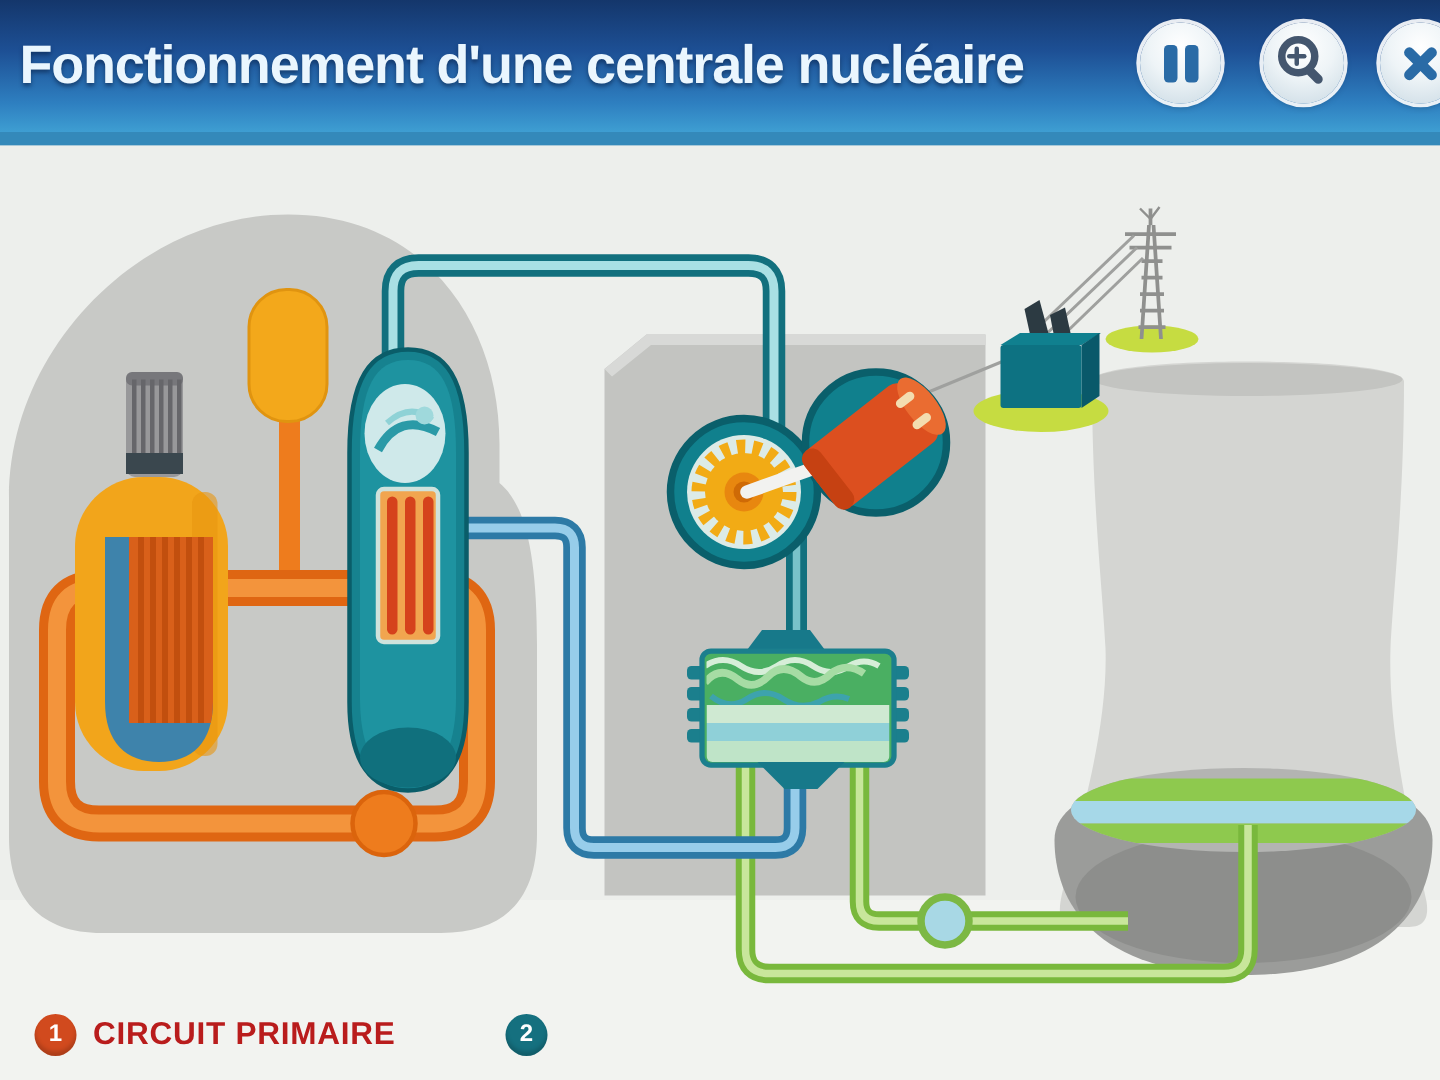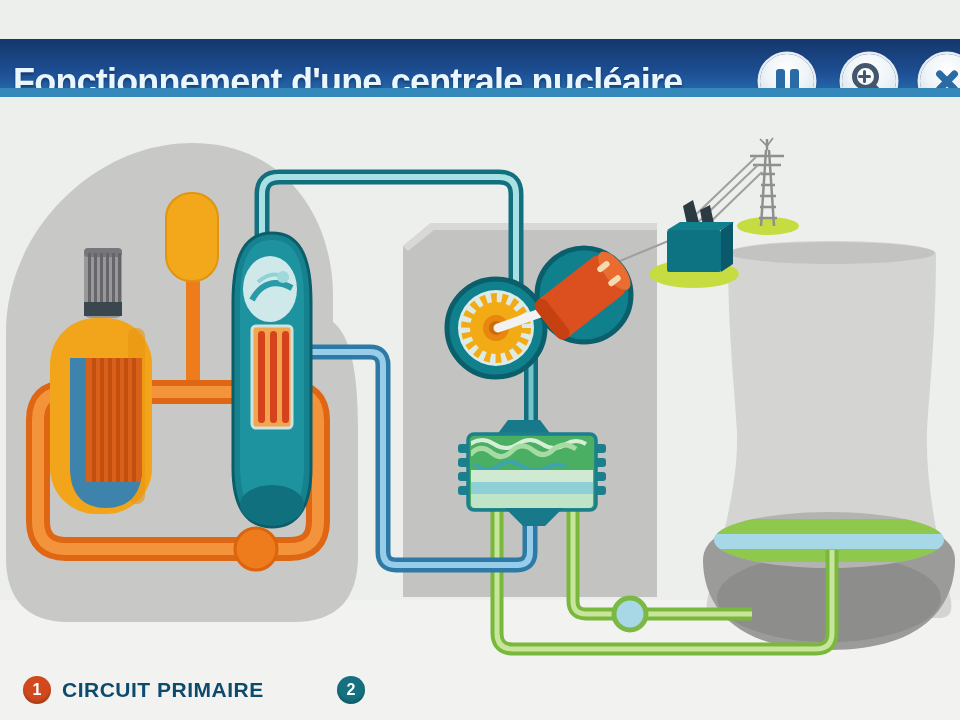--- a/index.html
+++ b/index.html
@@ -1,20 +1,20 @@
 <!DOCTYPE html>
 <html><head>
 <meta charset="utf-8">
 <style>
   html,body{margin:0;padding:0;background:#dddddd;}
   #app{position:relative;width:960px;height:720px;overflow:hidden;background:#edefec;
        font-family:"Liberation Sans","DejaVu Sans",sans-serif;}
   
   #header{position:absolute;left:0;top:0;width:960px;height:88px;
-    background:linear-gradient(180deg,#14366b 0%,#1d4f94 38%,#2e7fc0 78%,#3e9ed2 100%);margin-top:39px;}
+    background:linear-gradient(180deg,#14366b 0%,#1d4f94 38%,#2e7fc0 78%,#3e9ed2 100%);}
   #accent-strip{position:absolute;left:0;top:88px;width:960px;height:9px;background:#3489ba;}
   .title{position:absolute;left:13px;top:22px;font-size:36px;font-weight:bold;
     letter-spacing:-0.8px;color:#eaf6fe;text-shadow:0 2px 3px rgba(8,30,64,.55);white-space:nowrap;}
   .hbtn{position:absolute;top:15px;width:54px;height:54px;border-radius:50%;
     background:radial-gradient(circle at 50% 30%,#ffffff 0%,#eef4f7 45%,#c9d9e3 100%);
     box-shadow:0 0 0 2.5px rgba(255,255,255,.9),0 2px 5px rgba(0,30,60,.4);cursor:pointer;}
   #btn-pause{left:760px;} #btn-zoom{left:842px;} #btn-close{left:920px;}
   .pause-bar{position:absolute;top:15px;width:9px;height:25px;border-radius:3px;background:#2a6ba6;}
   .pb1{left:16px;} .pb2{left:30px;}
   .mag-ring{position:absolute;left:10px;top:9px;width:17px;height:17px;border:5px solid #44566e;border-radius:50%;}
@@ -27,21 +27,21 @@
   
   #scene{position:absolute;left:0;top:97px;width:960px;height:563px;}
   
   #legend{position:absolute;left:0;top:660px;width:960px;height:60px;background:#f2f3f0;}
   .leg-item{position:absolute;top:16px;height:28px;display:flex;align-items:center;}
   #leg-1{left:23px;} #leg-2{left:337px;}
   .badge{width:28px;height:28px;border-radius:50%;color:#ffffff;font-weight:bold;font-size:16px;
     display:flex;align-items:center;justify-content:center;box-shadow:inset 0 -3px 3px rgba(0,0,0,.18);}
   .badge-primary{background:#d14a1e;} .badge-secondary{background:#15707f;}
   .leg-label{margin-left:11px;font-weight:bold;font-size:21px;letter-spacing:0.5px;}
-  .label-primary{color:#0c4a6e;} .label-secondary{color:#2e8095;}
+  .label-primary{color:#b91c1c;} .label-secondary{color:#2e8095;}
 </style>
 </head>
 <body>
 
 <div id="app">
 
   <div id="header">
     <div class="title">Fonctionnement d'une centrale nucléaire</div>
     <div class="hbtn" id="btn-pause" aria-label="pause">
       <div class="pause-bar pb1"></div>

